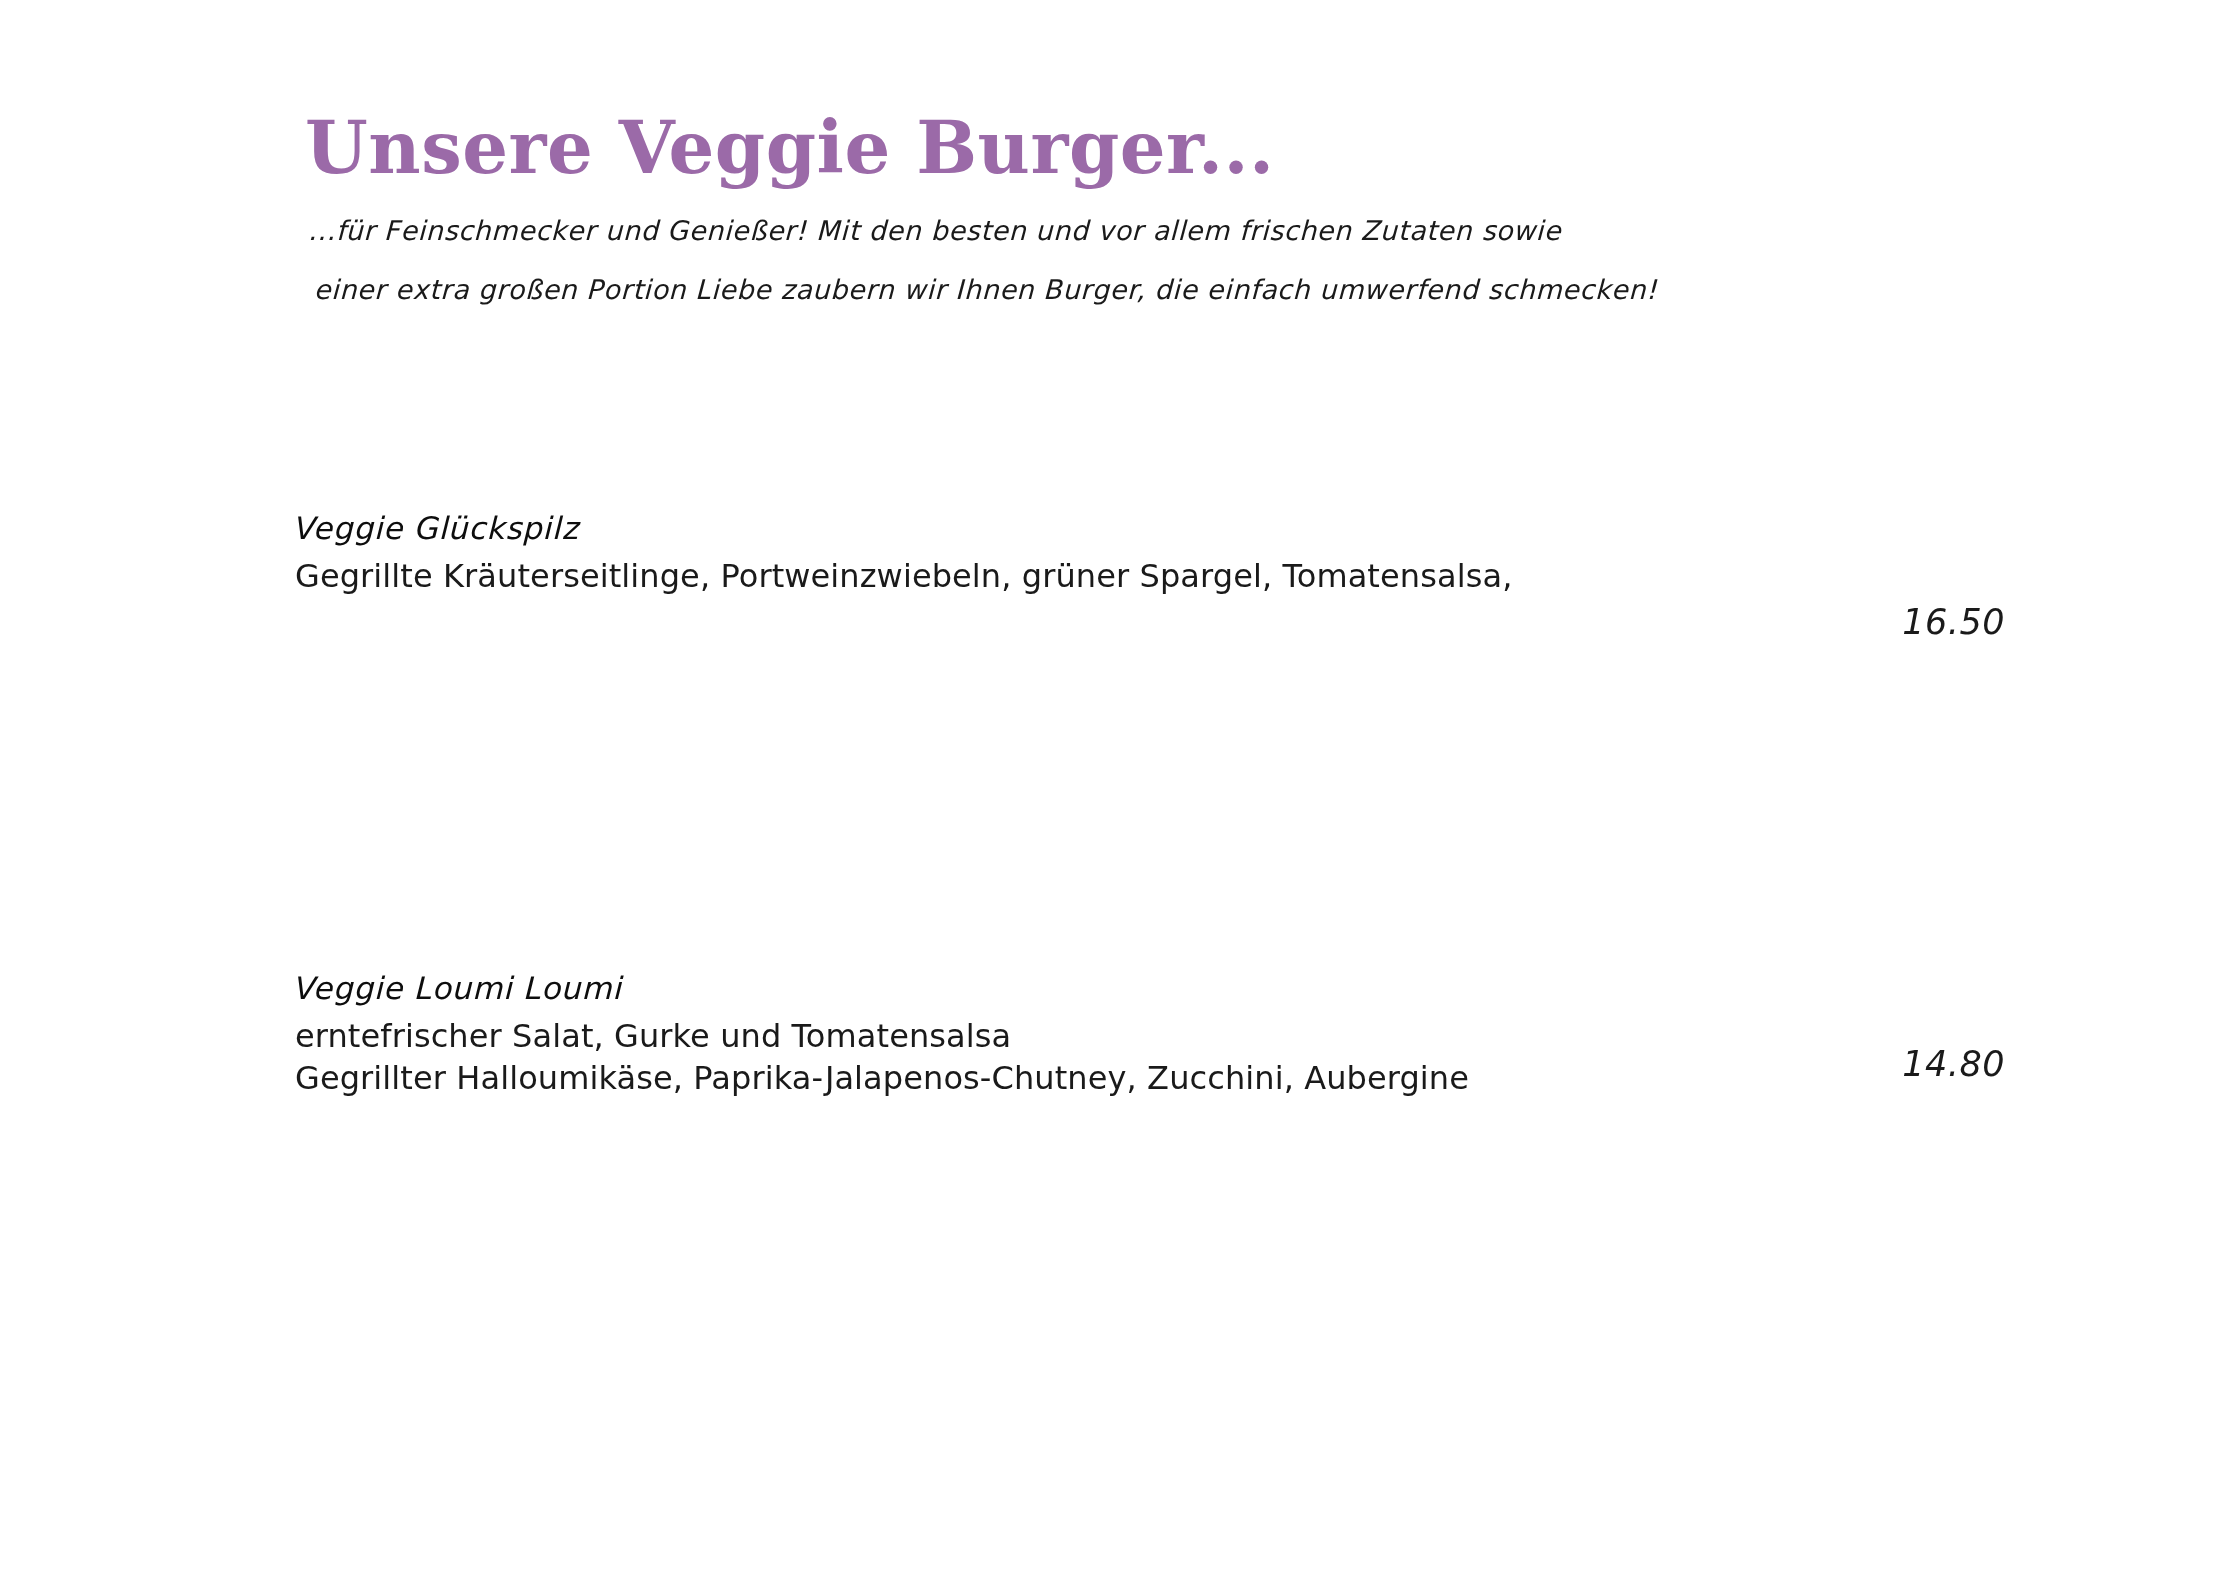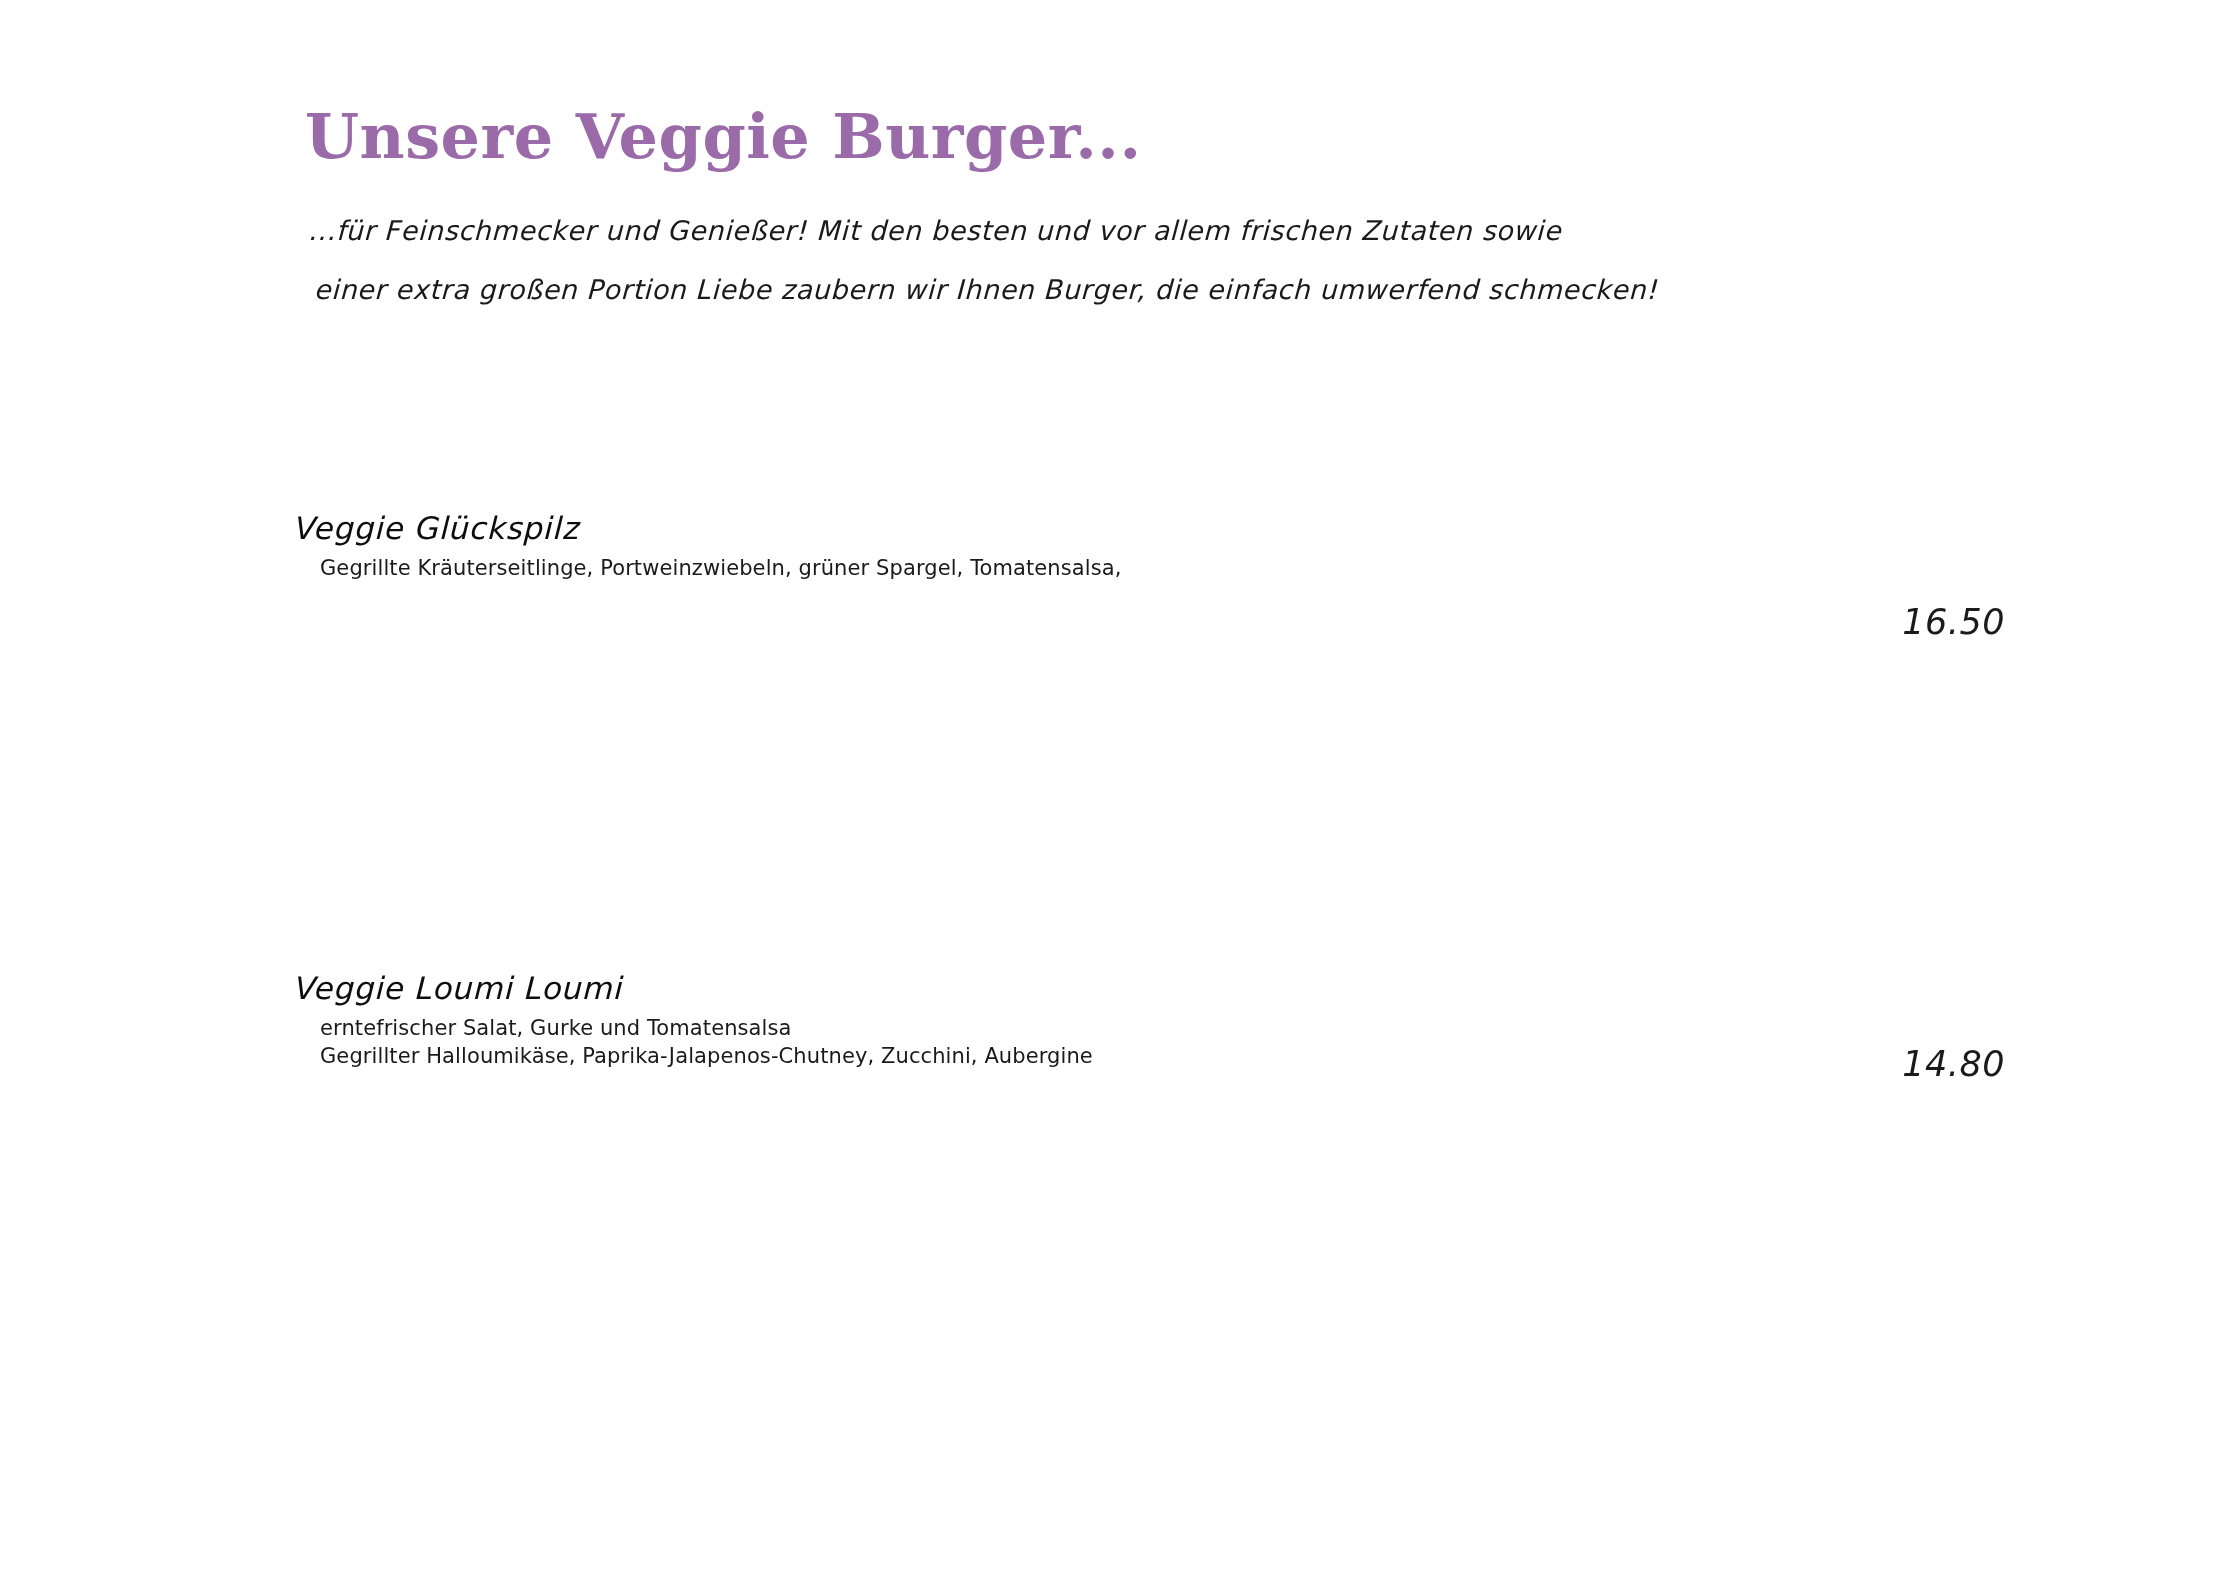--- a/index.html
+++ b/index.html
@@ -19,21 +19,21 @@
     position: absolute;
     inset: 0;
   }
 
   
   .menu-title {
     position: absolute;
     left: 305px;
     top: 62px;
     font-family: "DejaVu Serif", serif;
-    font-size: 62px;
+    font-size: 72px;
     line-height: 1.05;
     color: #9b6aa8;
     letter-spacing: 0.5px;
     white-space: nowrap;
   }
 
   
   .intro {
     position: absolute;
     left: 310px;
@@ -74,26 +74,25 @@
     font-style: italic;
     color: #0d0d0d;
     letter-spacing: 0.8px;
     margin-bottom: 9px;
     transform: skewX(-3deg);
     display: inline-block;
   }
 
   .dish-desc {
     font-family: "DejaVu Sans", sans-serif;
-    font-size: 21px;
+    font-size: 32px;
     line-height: 1.32;
     color: #1a1a1a;
     max-width: 1320px;
     letter-spacing: 0.1px;
-    margin-left: 25px;
   }
   .dish-desc span {
     display: block;
   }
 
   .dish-price {
     position: absolute;
     right: 0;
     font-family: "DejaVu Sans", sans-serif;
     font-size: 35px;

